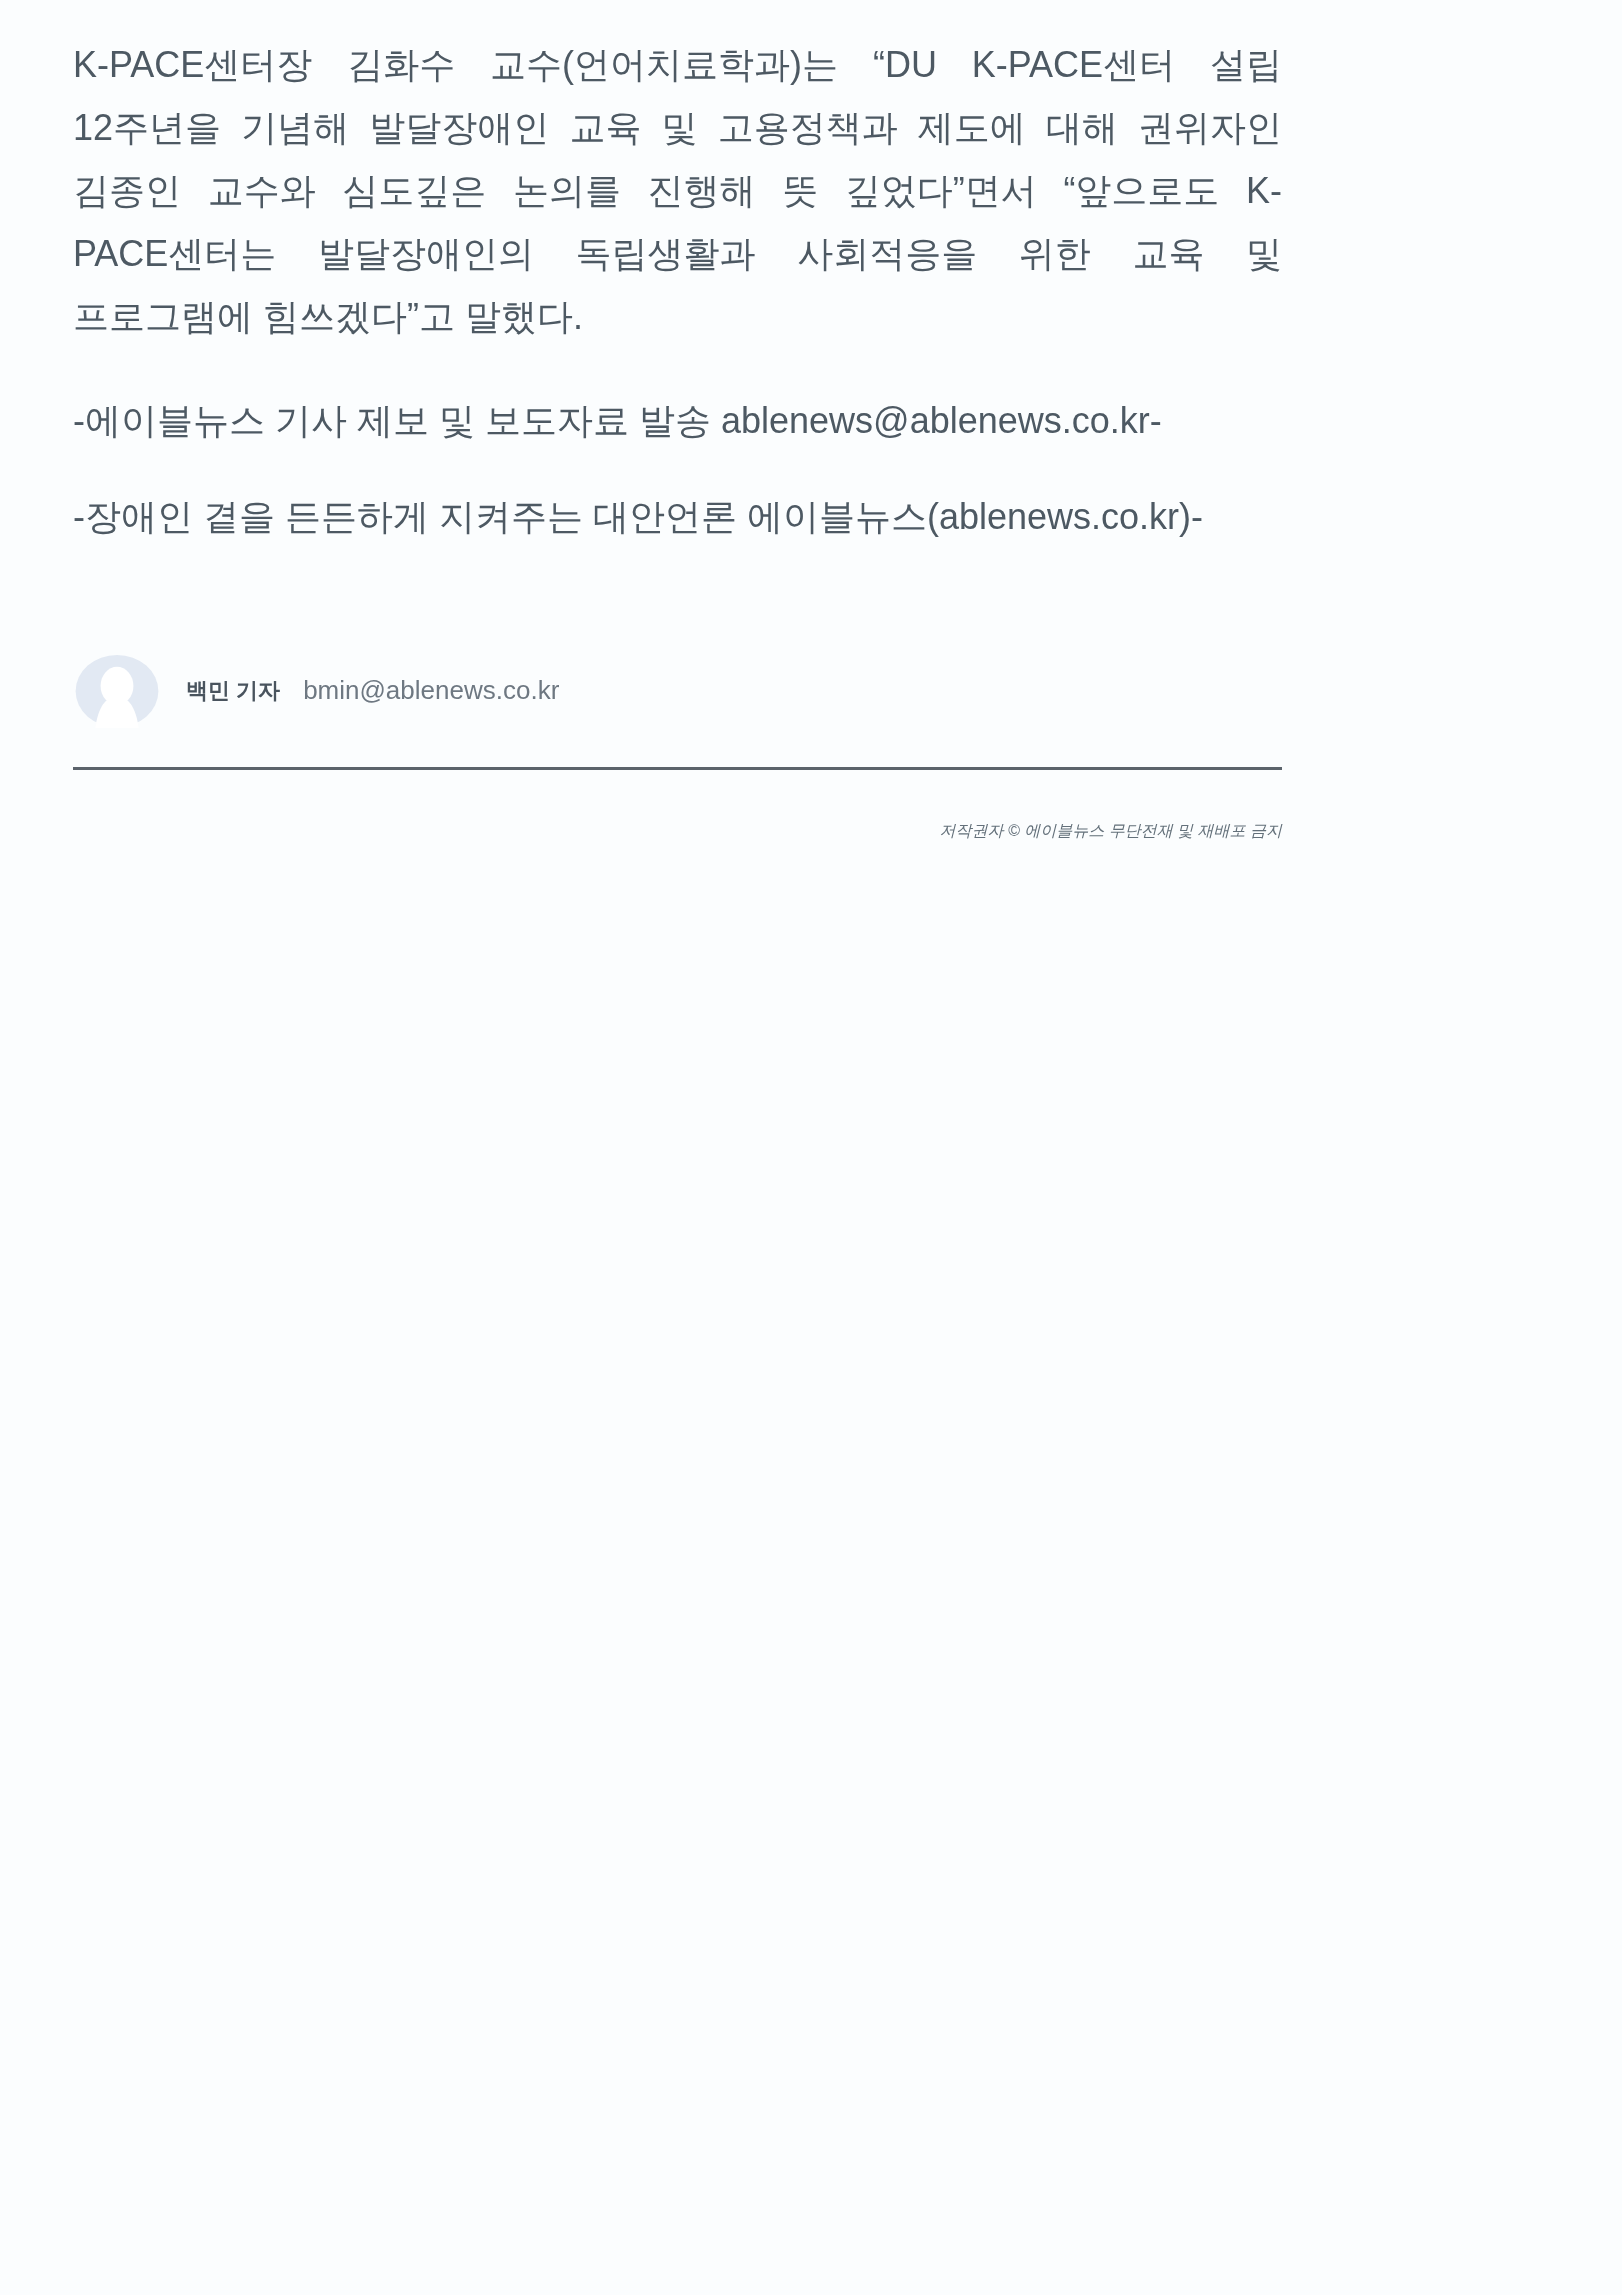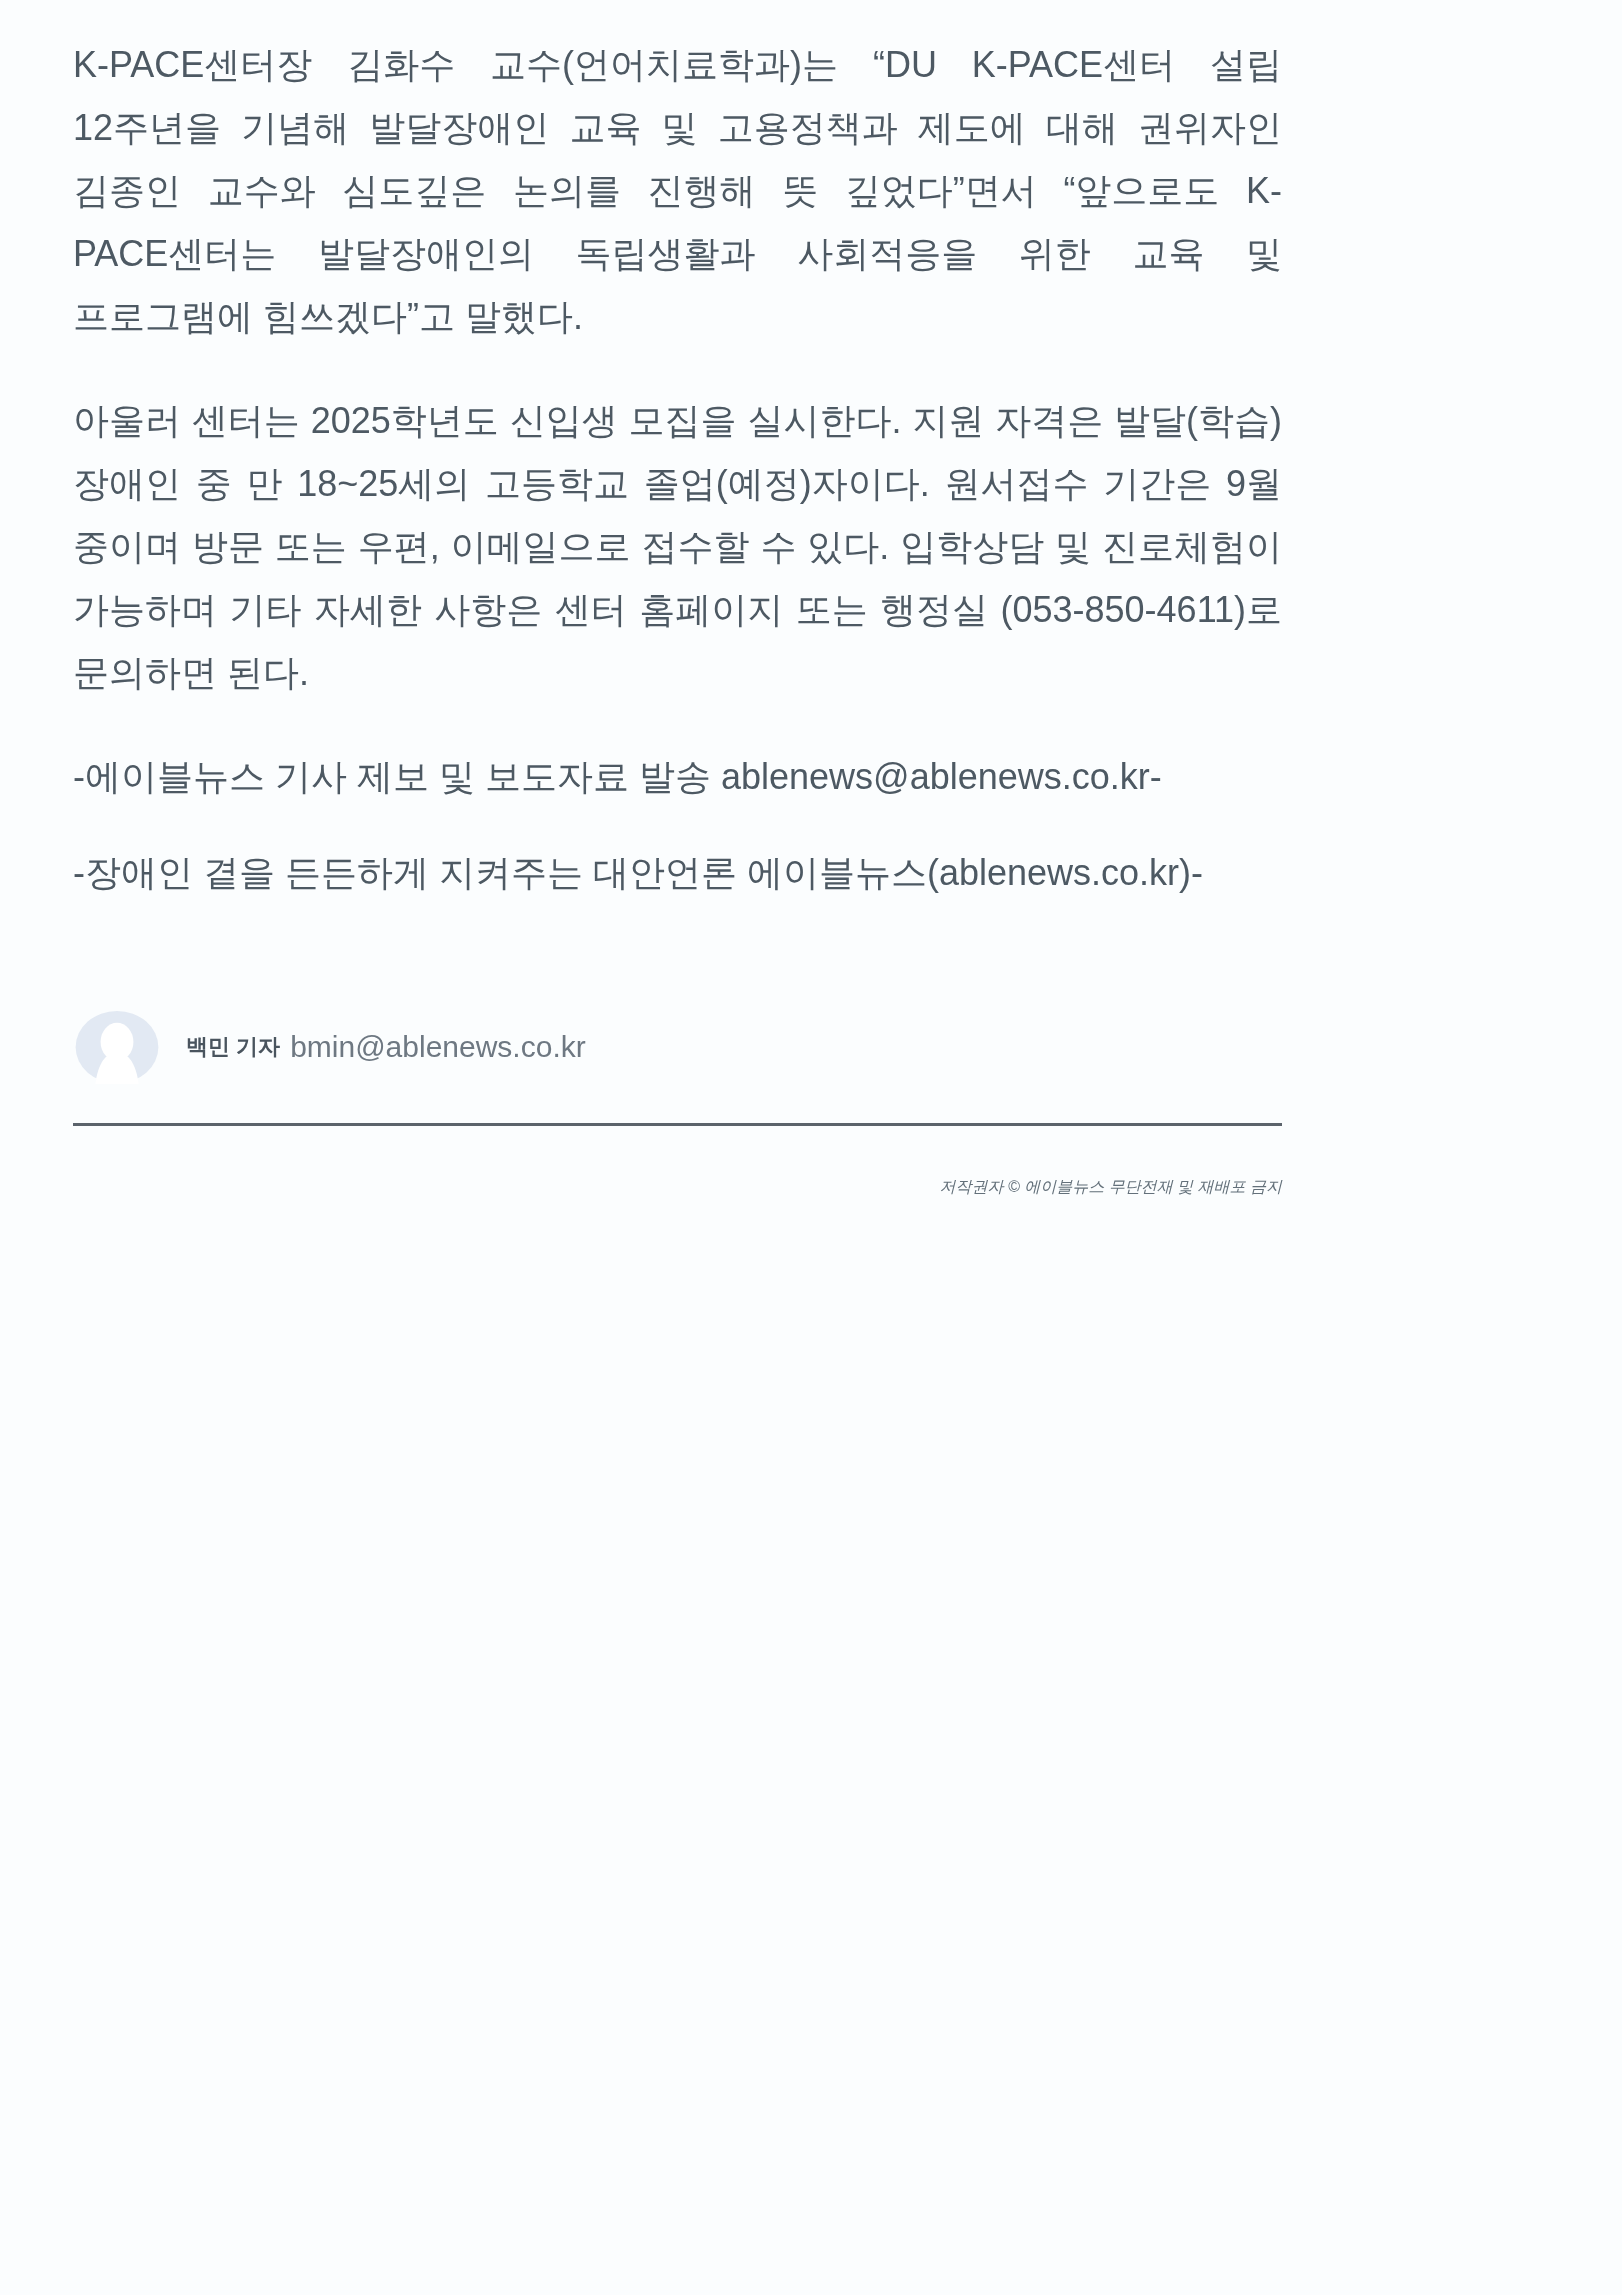--- a/index.html
+++ b/index.html
@@ -45,23 +45,23 @@
     display: inline-block;
   }
   .rname {
     font-size: 22px;
     font-weight: bold;
     color: #49545e;
     margin-left: 25px;
     white-space: nowrap;
   }
   .remail {
-    font-size: 30px;
+    font-size: 26px;
     color: #6e7882;
-    margin-left: 10px;
+    margin-left: 23px;
     white-space: nowrap;
   }
   .rule {
     border: none;
     border-top: 3.3px solid #5b636b;
     margin: 39px 0 0 0;
   }
   .copyright {
     margin-top: 51px;
     text-align: right;
@@ -73,21 +73,20 @@
 </head>
 <body>
 
 <div class="page">
   <div class="content">
 
     <p class="para">K-PACE센터장 김화수 교수(언어치료학과)는 “DU K-PACE센터 설립 12주년을 기념해 발달장애인 교육 및 고용정책과 제도에 대해 권위자인 김종인 교수와 심도깊은 논의를 진행해 뜻 깊었다”면서 “앞으로도 K-PACE센터는 발달장애인의 독립생활과 사회적응을 위한 교육 및 프로그램에 힘쓰겠다”고 말했다.</p>
 
 
 
-    <p class="para">아울러 센터는 2025학년도 신입생 모집을 실시한다. 지원 자격은 발달(학습)장애인 중 만 18~25세의 고등학교 졸업(예정)자이다. 원서접수 기간은 9월 중이며 방문 또는 우편, 이메일으로 접수할 수 있다. 입학상담 및 진로체험이 가능하며 기타 자세한 사항은 센터 홈페이지 또는 행정실 (053-850-4611)로 문의하면 된다.</p>
 
     <p class="para tagline">-에이블뉴스 기사 제보 및 보도자료 발송 ablenews@ablenews.co.kr-</p>
 
     <p class="para tagline">-장애인 곁을 든든하게 지켜주는 대안언론 에이블뉴스(ablenews.co.kr)-</p>
 
     <div class="reporter">
       <span class="avatar">
         <svg width="88" height="75" viewBox="0 0 134 114" xmlns="http://www.w3.org/2000/svg" aria-hidden="true">
           <ellipse cx="67" cy="58" rx="63" ry="55" fill="#e2e9f3"></ellipse>
           <ellipse cx="67" cy="50" rx="25" ry="29" fill="#ffffff"></ellipse>

